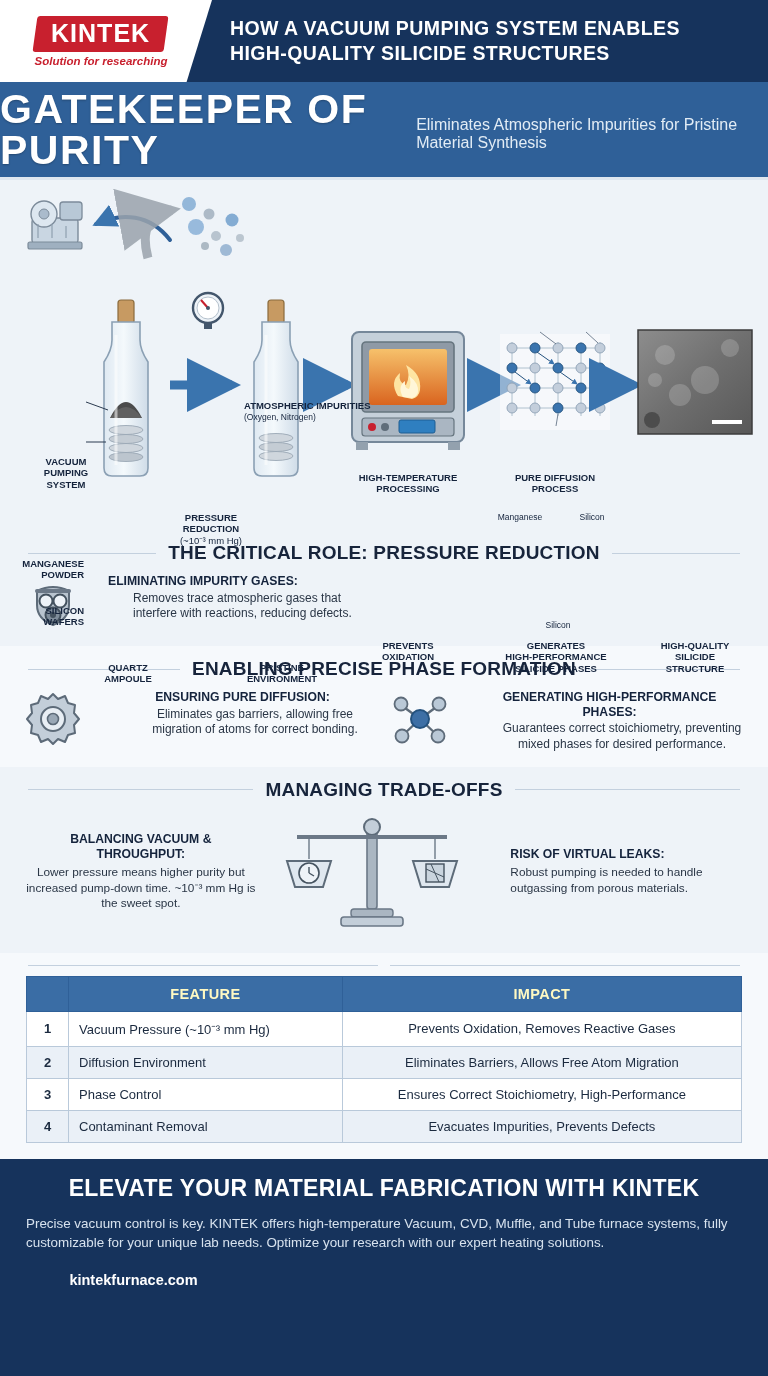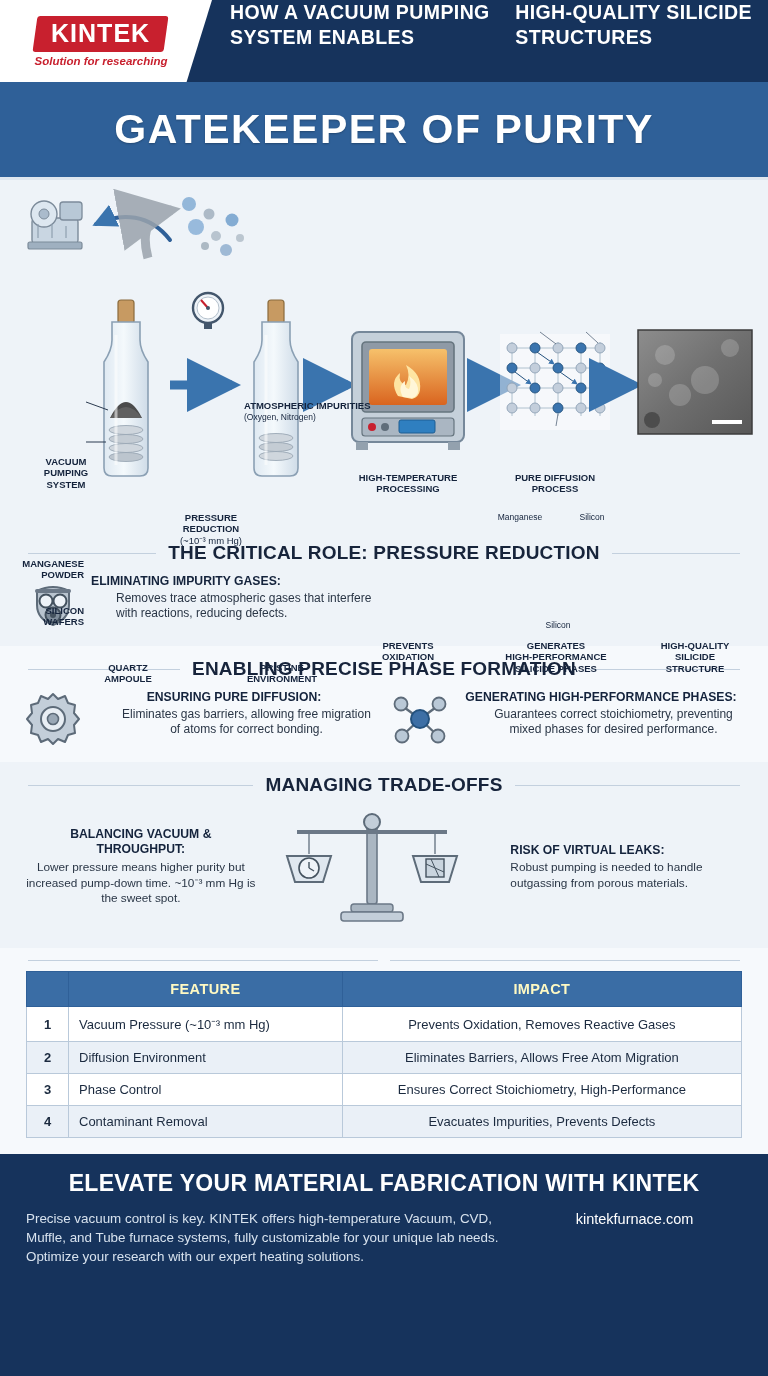--- a/index.html
+++ b/index.html
@@ -45,21 +45,21 @@
     color: #c8202e;
     font-size: 11.5px;
     font-style: italic;
     font-weight: bold;
     margin-top: 3px;
     margin-left: -10px;
   }
   .header-title {
     flex: 1;
     display: flex;
-    flex-direction: row;
+    flex-direction: column;
     justify-content: center;
     padding-left: 18px;
     padding-right: 12px;
   }
   .header-title div {
     color: #ffffff;
     font-size: 19.5px;
     font-weight: bold;
     letter-spacing: 0.4px;
     line-height: 1.28;
@@ -112,21 +112,21 @@
   }
   .sec-head .line { height: 1px; background: #c3d0de; flex: 1; }
   .sec-head h2 {
     font-size: 19px;
     font-weight: bold;
     color: #17243b;
     letter-spacing: 0.2px;
     white-space: nowrap;
   }
   .two-col { display: flex; padding: 6px 24px 14px 24px; gap: 14px; }
-  .feat { display: flex; gap: 9px; width: 50%; align-items: flex-start; }
+  .feat { display: flex; gap: 26px; width: 50%; align-items: flex-start; }
   .feat .ico { flex: 0 0 auto; width: 58px; height: 58px; display: flex; align-items: center; justify-content: center; }
   .feat .txt h3 { font-size: 12.2px; font-weight: bold; color: #14233c; margin-bottom: 2px; line-height: 1.2; }
   .feat .txt p { font-size: 12px; color: #2a3646; line-height: 1.32; margin-left: 25px; }
 
   
   .trade { display: flex; align-items: center; padding: 2px 24px 16px 24px; gap: 6px; }
   .trade .side { width: 33%; }
   .trade .side h3 { font-size: 12.2px; font-weight: bold; color: #14233c; line-height: 1.22; margin-bottom: 3px; }
   .trade .side p { font-size: 11.8px; color: #2a3646; line-height: 1.32; }
   .trade .side.l { text-align: center; }
@@ -151,48 +151,49 @@
     flex: 1;
     background: #16335c;
     padding: 16px 26px 14px 26px;
     display: flex;
     flex-direction: column;
   }
   .footer h2 {
     color: #fff; font-size: 23px; font-weight: bold; letter-spacing: 0.3px;
     text-align: center; margin-bottom: 12px;
   }
-  .footer-body { display: flex; gap: 18px; align-items: flex-start; }
+  .footer-body { display: flex; gap: 18px; align-items: flex-start; flex-direction: column; }
   .footer-body p { color: #d7e2ee; font-size: 13.4px; line-height: 1.42; flex: 1; }
   .cta-col { width: 215px; display: flex; flex-direction: column; align-items: center; gap: 9px; padding-top: 2px; }
   .cta-btn {
     background: #d7e0ea; color: #16335c; font-size: 15px; font-weight: bold;
     border: none; border-radius: 20px; padding: 10px 22px; cursor: pointer;
     letter-spacing: 0.3px; white-space: nowrap;
   }
-  .cta-url { color: #ffffff; font-size: 14.5px; font-weight: normal; }
+  .cta-url { color: #ffffff; font-size: 14.5px; font-weight: bold; }
 </style>
 </head>
 <body>
 
 <div class="page">
 
   <div class="header">
     <div class="logo-wrap">
       <div class="logo-badge"><span>KINTEK</span></div>
       <div class="logo-tag">Solution for researching</div>
     </div>
     <div class="header-title">
       <div>HOW A VACUUM PUMPING SYSTEM ENABLES</div>
       <div>HIGH-QUALITY SILICIDE STRUCTURES</div>
     </div>
   </div>
 
   <div class="hero">
     <h1>GATEKEEPER OF PURITY</h1>
+    <p>Eliminates Atmospheric Impurities for Pristine Material Synthesis</p>
   </div>
 
   <div class="process">
     <svg class="diagram" viewBox="0 0 768 350">
       <defs>
         <linearGradient id="glass" x1="0" y1="0" x2="1" y2="0">
           <stop offset="0%" stop-color="#dfe9f2"></stop>
             <stop offset="45%" stop-color="#f4f9fc"></stop>
             <stop offset="100%" stop-color="#cfdce8"></stop>
         </linearGradient>

